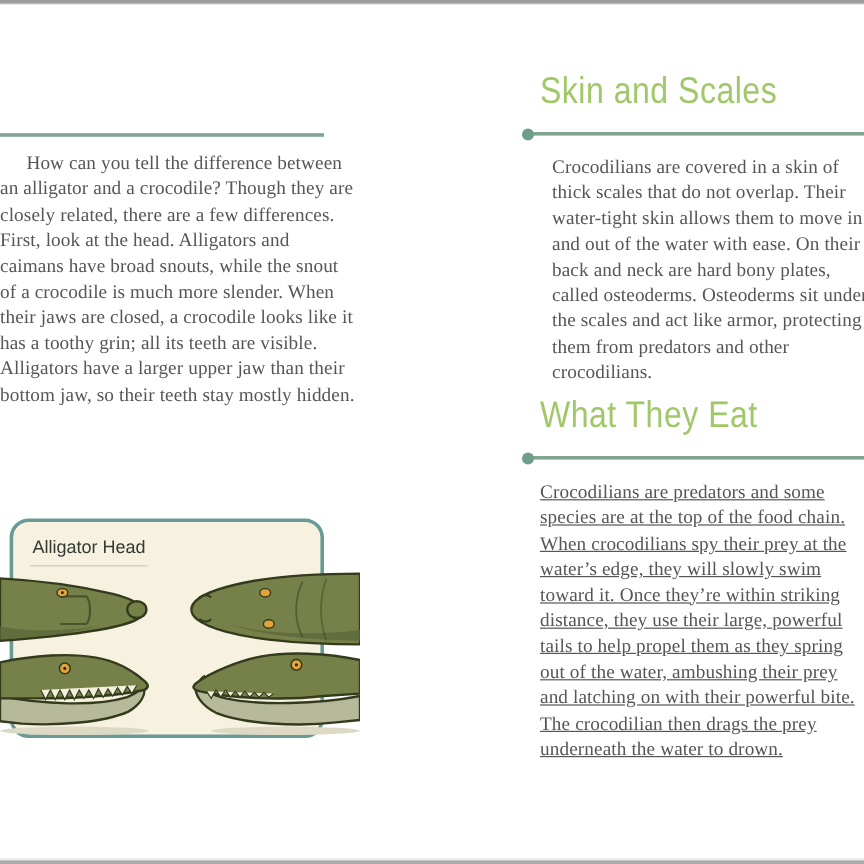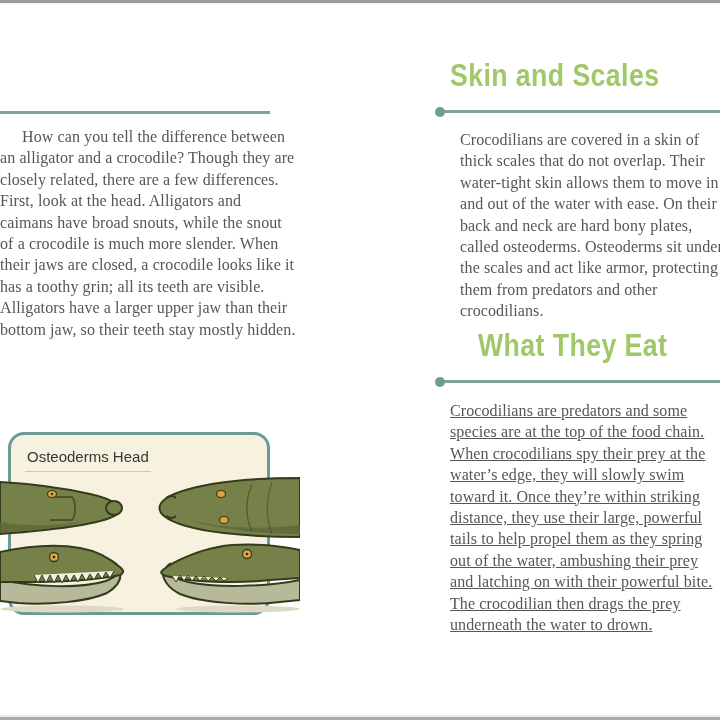--- a/index.html
+++ b/index.html
@@ -30,27 +30,27 @@
     position:absolute;margin:0;font-size:16px;line-height:21.4px;
     color:var(--body_text_gray);letter-spacing:.1px;
   }
   .indent{text-indent:22px;}
 
   .left-para{top:126px;left:0;width:298px;}
   .left-rule{top:111px;left:0;width:270px;}
 
   .section-heading{
     position:absolute;margin:0;font-family:"Liberation Sans",sans-serif;
-    font-weight:bold;font-size:31px;color:var(--heading_green);white-space:nowrap;
+    font-weight:normal;font-size:31px;color:var(--heading_green);white-space:nowrap;
   }
   .section-heading .squeeze{display:inline-block;transform:scaleX(.86);transform-origin:left center;letter-spacing:.5px;}
   .h-skin{top:58px;left:450px;}
   .rule-skin{top:110px;left:437px;width:283px;}
   .p-skin{top:129px;left:460px;width:264px;}
-  .h-eat{top:328px;left:450px;margin-left:28px;}
+  .h-eat{top:328px;left:450px;}
   .rule-eat{top:380px;left:437px;width:283px;}
   .p-eat{top:400px;left:450px;width:264px;text-decoration:underline;}
 
   .fig-box{
     position:absolute;top:432px;left:8px;width:256px;height:177px;
     background:var(--figure_background_cream);
     border:3px solid var(--figure_border_teal);border-radius:16px;
   }
   .fig-labels{
     display:flex;justify-content:space-between;padding:13px 14px 0 14px;
@@ -66,21 +66,21 @@
   <div class="edge-top"></div>
   <div class="edge-bottom"></div>
 
   <section>
     <div class="rule left-rule"></div>
     <p class="body-text indent left-para">How can you tell the difference between an alligator and a crocodile? Though they are closely related, there are a few differences. First, look at the head. Alligators and caimans have broad snouts, while the snout of a crocodile is much more slender. When their jaws are closed, a crocodile looks like it has a toothy grin; all its teeth are visible. Alligators have a larger upper jaw than their bottom jaw, so their teeth stay mostly hidden.</p>
 
     <figure style="margin:0;">
       <div class="fig-box">
         <div class="fig-labels">
-          <span class="fig-label">Osteoderms Head</span>
+          <span class="fig-label">Alligator Head</span>
         </div>
       </div>
 
       <svg class="fig-art" viewBox="0 0 300 188">
 
         <g>
           <path d="M0,52 C35,54 68,59 90,64 C104,67 113,71 117,75 C120,78 120,81 117,84 C112,89 98,92 82,95 C58,99 28,102 0,104 Z" fill="#76814a" stroke="#333b1c" stroke-width="2"></path>
           <path d="M0,92 C28,97 58,96 84,91 C60,98 30,101 0,103 Z" fill="#5d6839" opacity=".8"></path>
           <ellipse cx="114" cy="78" rx="8" ry="7" fill="#76814a" stroke="#333b1c" stroke-width="2"></ellipse>
           <path d="M50,67 L72,67 C76,71 76,86 72,90 L50,90" fill="none" stroke="#333b1c" stroke-width="1.8" opacity=".65"></path>

